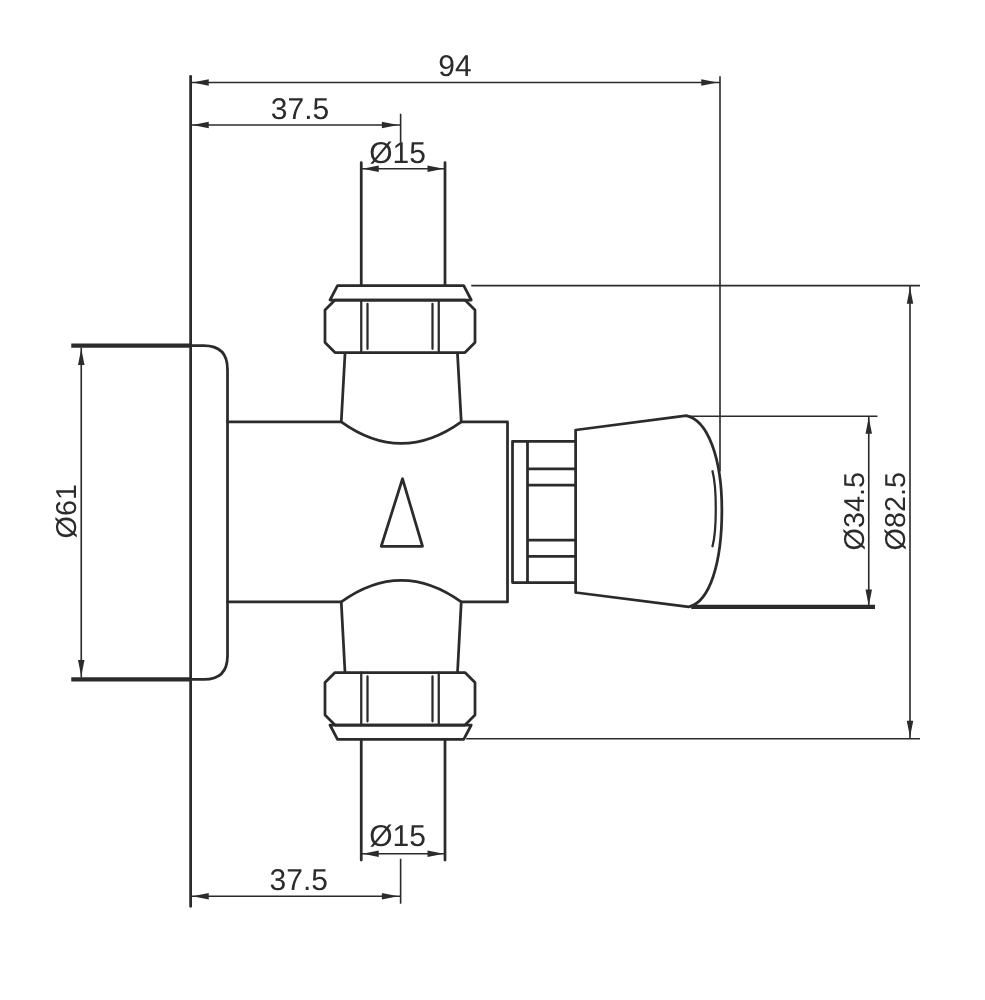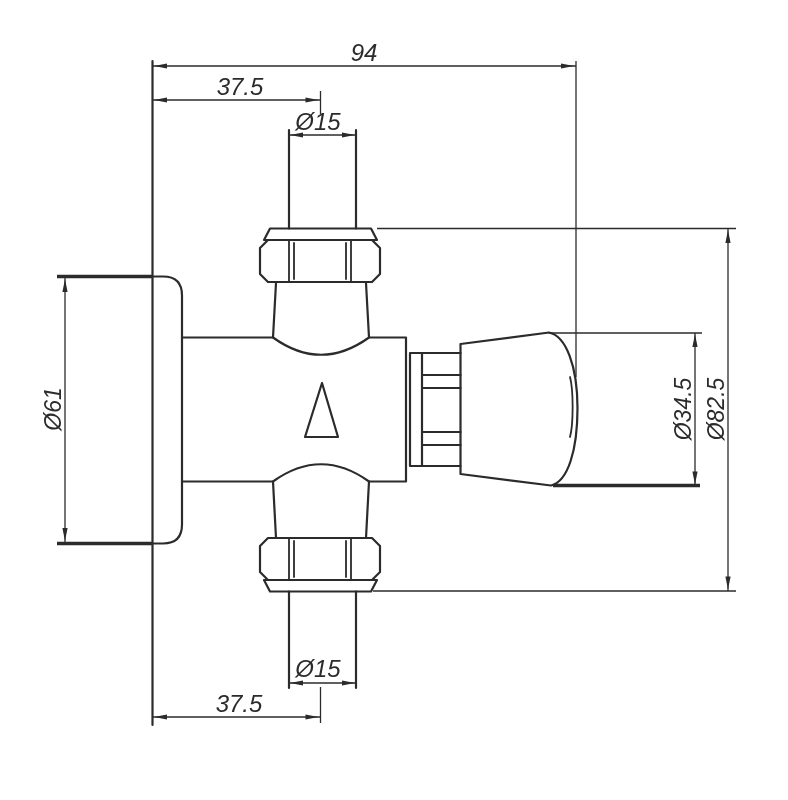--- a/index.html
+++ b/index.html
@@ -1,16 +1,16 @@
 <!DOCTYPE html>
 <html><head>
 <meta charset="utf-8">
 <style>
   html,body{margin:0;padding:0;background:#ffffff;}
-  .sheet{position:relative;width:788px;height:800px;background:#ffffff;overflow:hidden;font-style:italic;}
+  .sheet{position:relative;width:788px;height:800px;background:#ffffff;overflow:hidden;}
   svg{display:block;}
   .p{fill:none;stroke:#2b2b2b;stroke-width:2.2;stroke-linejoin:round;stroke-linecap:round;}
   .p2{fill:none;stroke:#2b2b2b;stroke-width:1.8;stroke-linejoin:round;stroke-linecap:round;}
   .d{fill:none;stroke:#2b2b2b;stroke-width:1.3;stroke-linecap:butt;}
   .x{fill:none;stroke:#2b2b2b;stroke-width:3.4;stroke-linecap:butt;}
   .ah{fill:#2b2b2b;stroke:none;}
   .lbl{font-family:"Liberation Sans",sans-serif;font-size:24px;fill:#2b2b2b;}
   .lblv{font-family:"Liberation Sans",sans-serif;font-size:23px;fill:#2b2b2b;}
 </style>
 </head>

